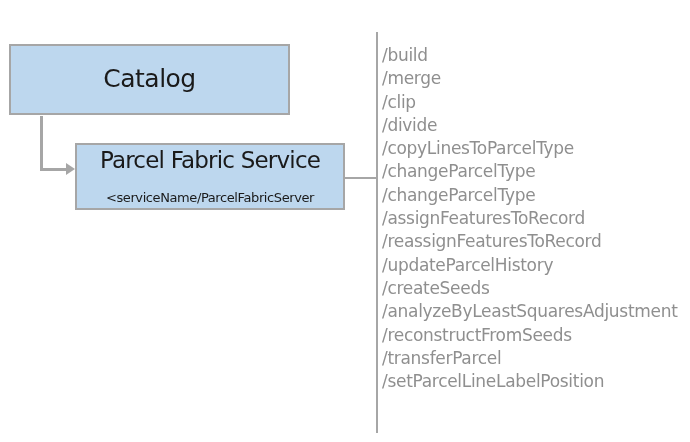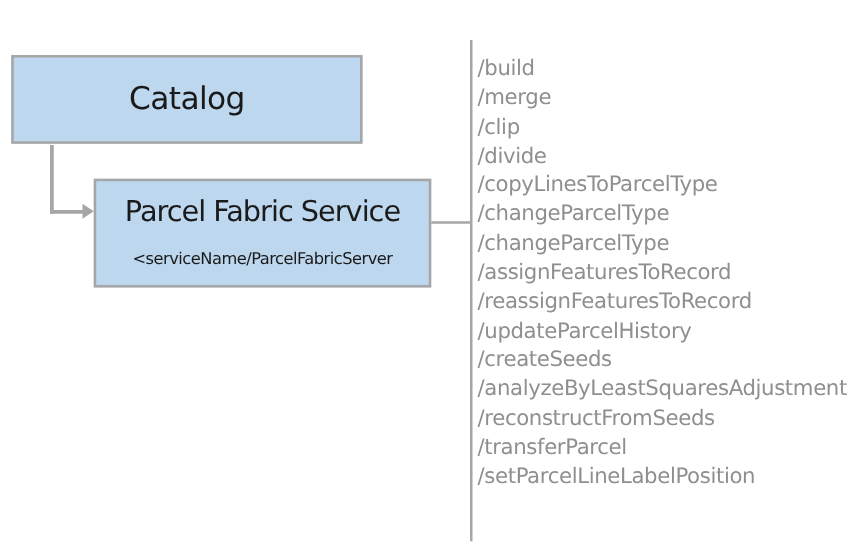--- a/index.html
+++ b/index.html
@@ -32,21 +32,21 @@
     justify-content: center;
     text-align: center;
   }
   .node-catalog {
     left: 9px; top: 44px;
     width: 281px; height: 71px;
     gap: 4px;
   }
   .node-service {
     left: 75px; top: 143px;
-    width: 270px; height: 87px;
+    width: 270px; height: 67px;
     gap: 17px;
   }
   .node-title {
     color: var(--title-text);
     white-space: nowrap;
     line-height: 1.15;
   }
   .node-catalog .node-title { font-size: 25px; letter-spacing: -0.5px; }
   .node-service .node-title { font-size: 23px; letter-spacing: -0.8px; }
   .node-subtitle {

